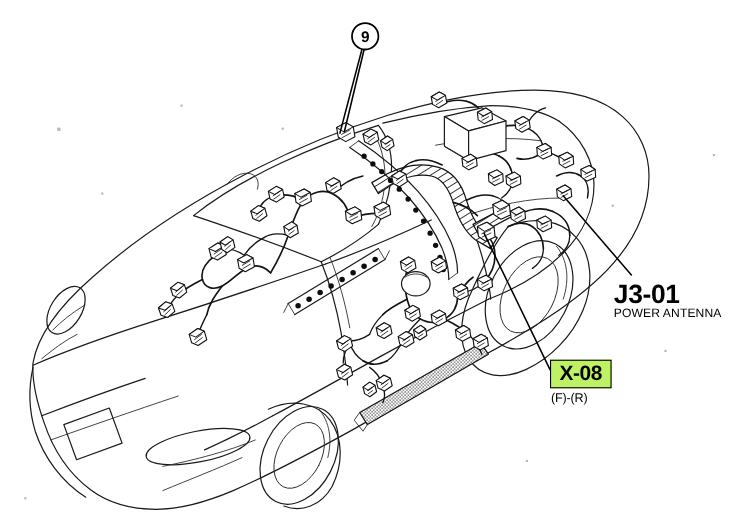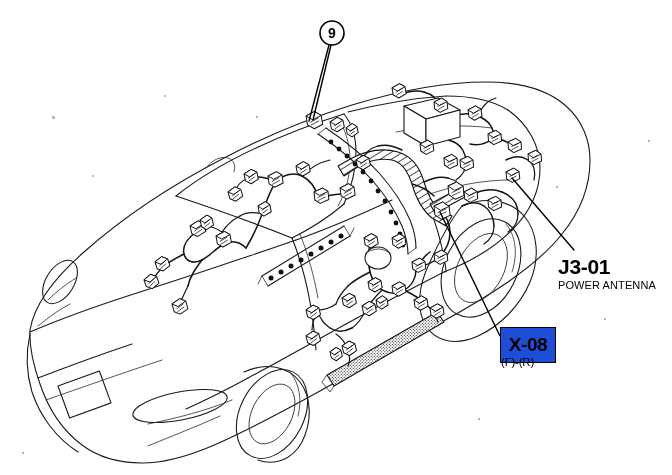--- a/index.html
+++ b/index.html
@@ -105,39 +105,39 @@
   
   .label {
     position: absolute;
     color: #000000;
     white-space: nowrap;
     line-height: 1;
   }
   #label-j301 {
     left: 558px;
     top: 256px;
-    font-size: 21px;
+    font-size: 24px;
     font-weight: bold;
     letter-spacing: -0.3px;
   }
   #label-j301-sub {
     left: 558px;
     top: 280px;
     font-size: 11px;
     font-weight: normal;
     letter-spacing: 0.1px;
   }
   #label-x08-box {
     position: absolute;
     left: 500px;
     top: 327px;
     width: 56px;
-    height: 36px;
+    height: 26px;
     border: 1.7px solid #000000;
-    background: #1d4ed8;
+    background: #bef264;
     box-sizing: border-box;
   }
   #label-x08-text {
     position: absolute;
     left: 0;
     top: 0;
     width: 100%;
     height: 100%;
     display: flex;
     align-items: center;

